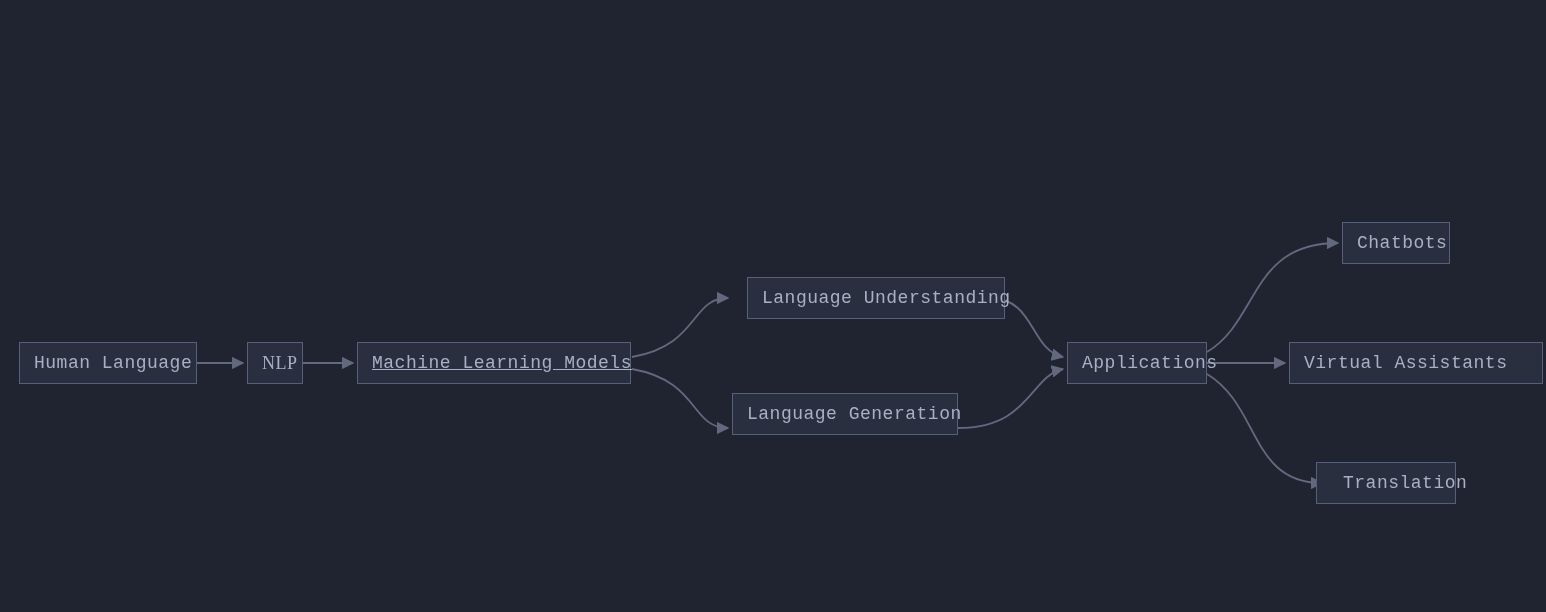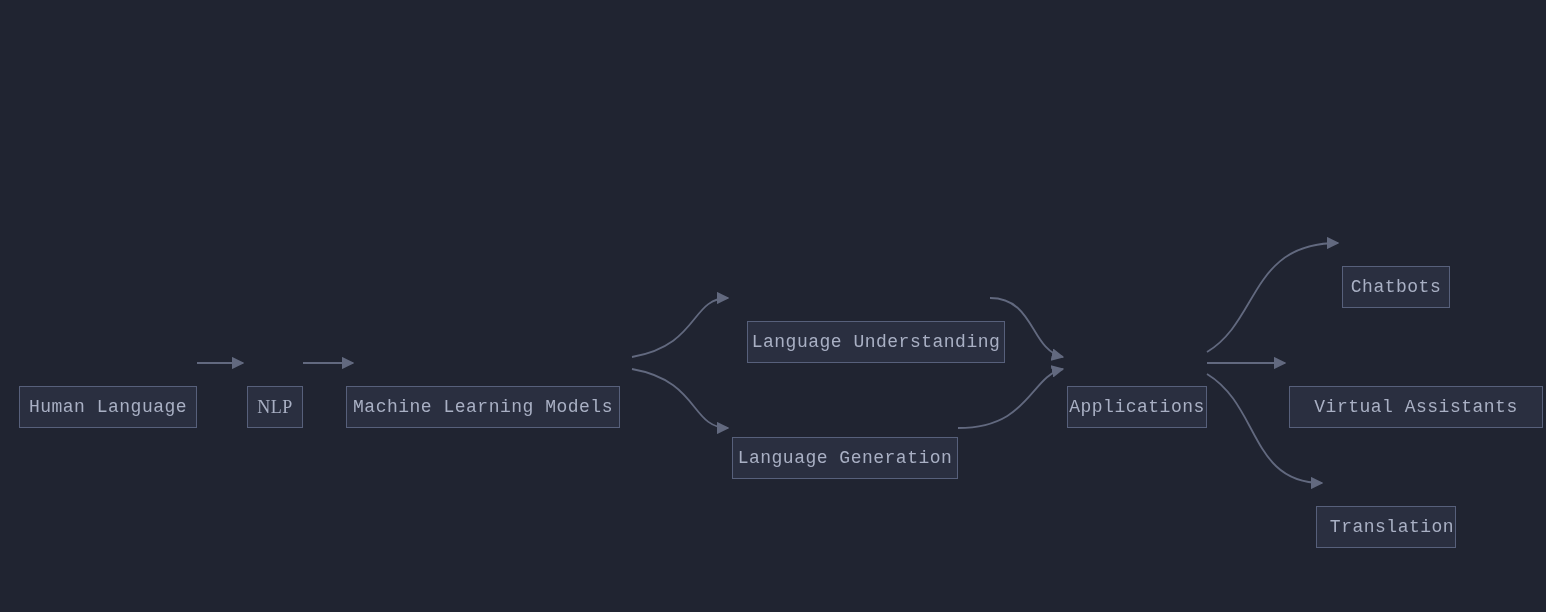--- a/index.html
+++ b/index.html
@@ -26,26 +26,24 @@
   }
   .node {
     position: absolute;
     background: #2a2f40;
     border: 1.5px solid #57607b;
     color: #a9b0c4;
     font-size: 18px;
     letter-spacing: 0.5px;
     display: flex;
     align-items: center;
-    justify-content: center;
     padding: 0 14px;
     height: 42px;
     box-sizing: border-box;
     white-space: nowrap;
-    margin-top: 44px;
   }
 </style>
 </head>
 <body>
 
 <div class="canvas">
 
   <svg class="edges" viewBox="0 0 1546 612">
     <defs>
       <marker id="arrow" viewBox="0 0 10 10" refX="9" refY="5" markerWidth="7" markerHeight="7" orient="auto-start-reverse">
@@ -75,21 +73,21 @@
   </svg>
 
   <div class="node" style="left:19px; top:342px; width:178px;">
     <span>Human Language</span>
   </div>
 
   <div class="node" style="left:247px; top:342px; width:56px;font-family:Liberation Serif, serif;">
     <span>NLP</span>
   </div>
 
-  <div class="node" style="left:346px; top:342px; width:274px;">
+  <div class="node" style="left:357px; top:342px; width:274px;text-decoration:underline;">
     <span>Machine Learning Models</span>
   </div>
 
   <div class="node" style="left:747px; top:277px; width:258px;">
     <span>Language Understanding</span>
   </div>
 
   <div class="node" style="left:732px; top:393px; width:226px;">
     <span>Language Generation</span>
   </div>

